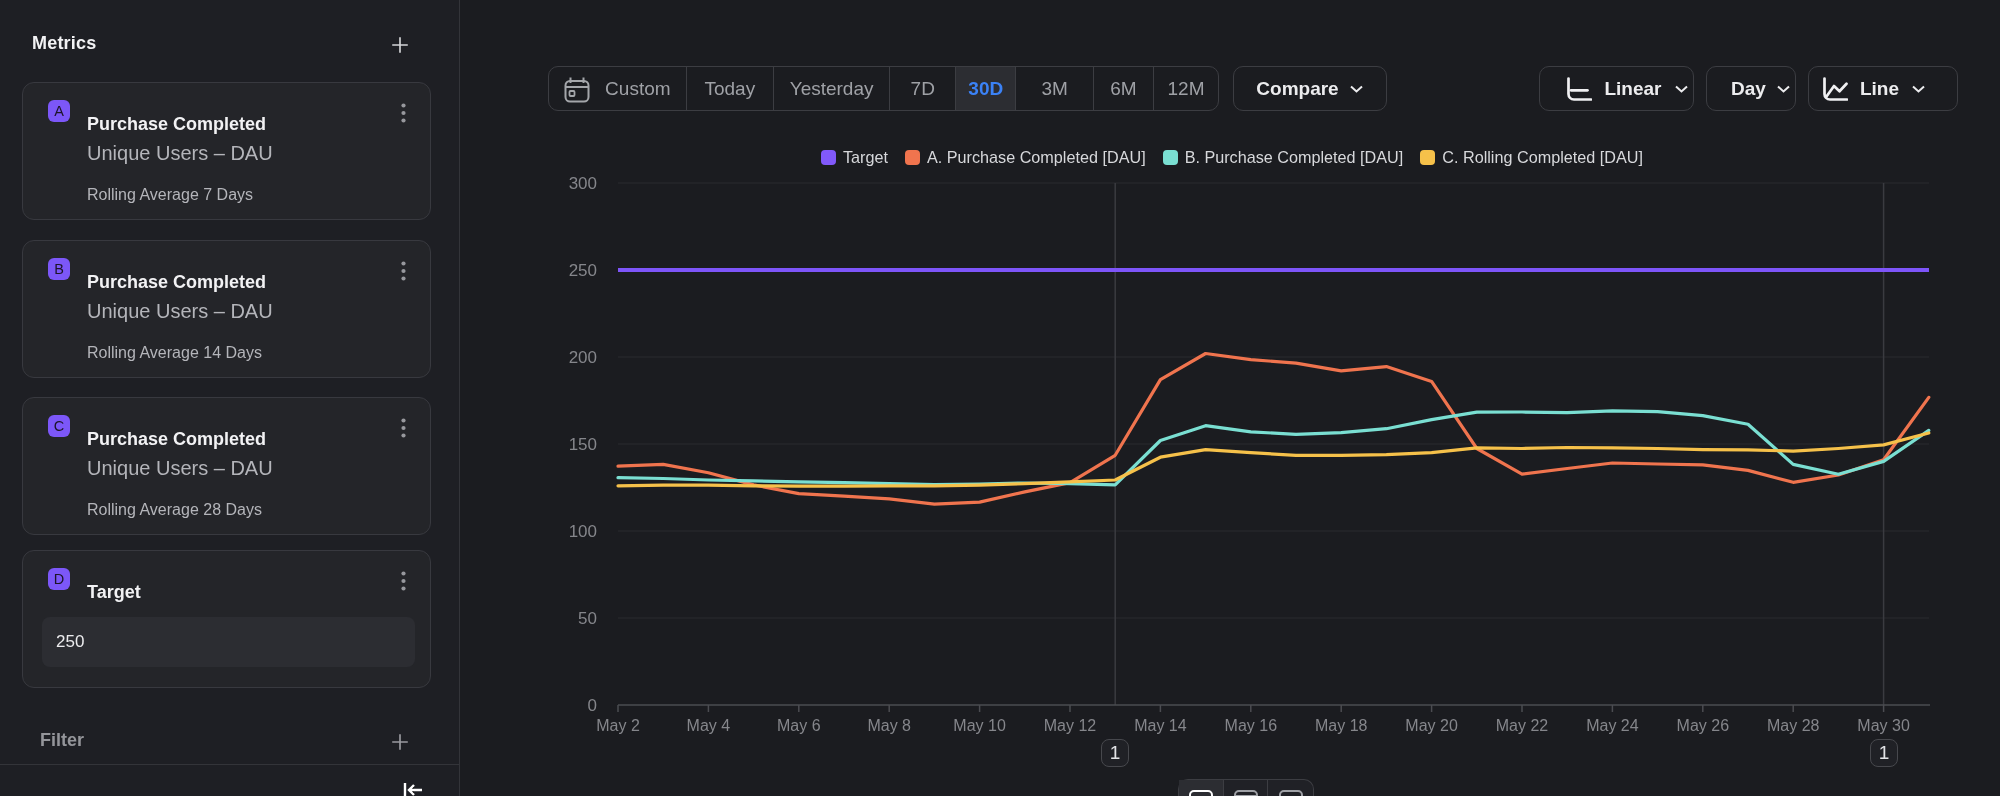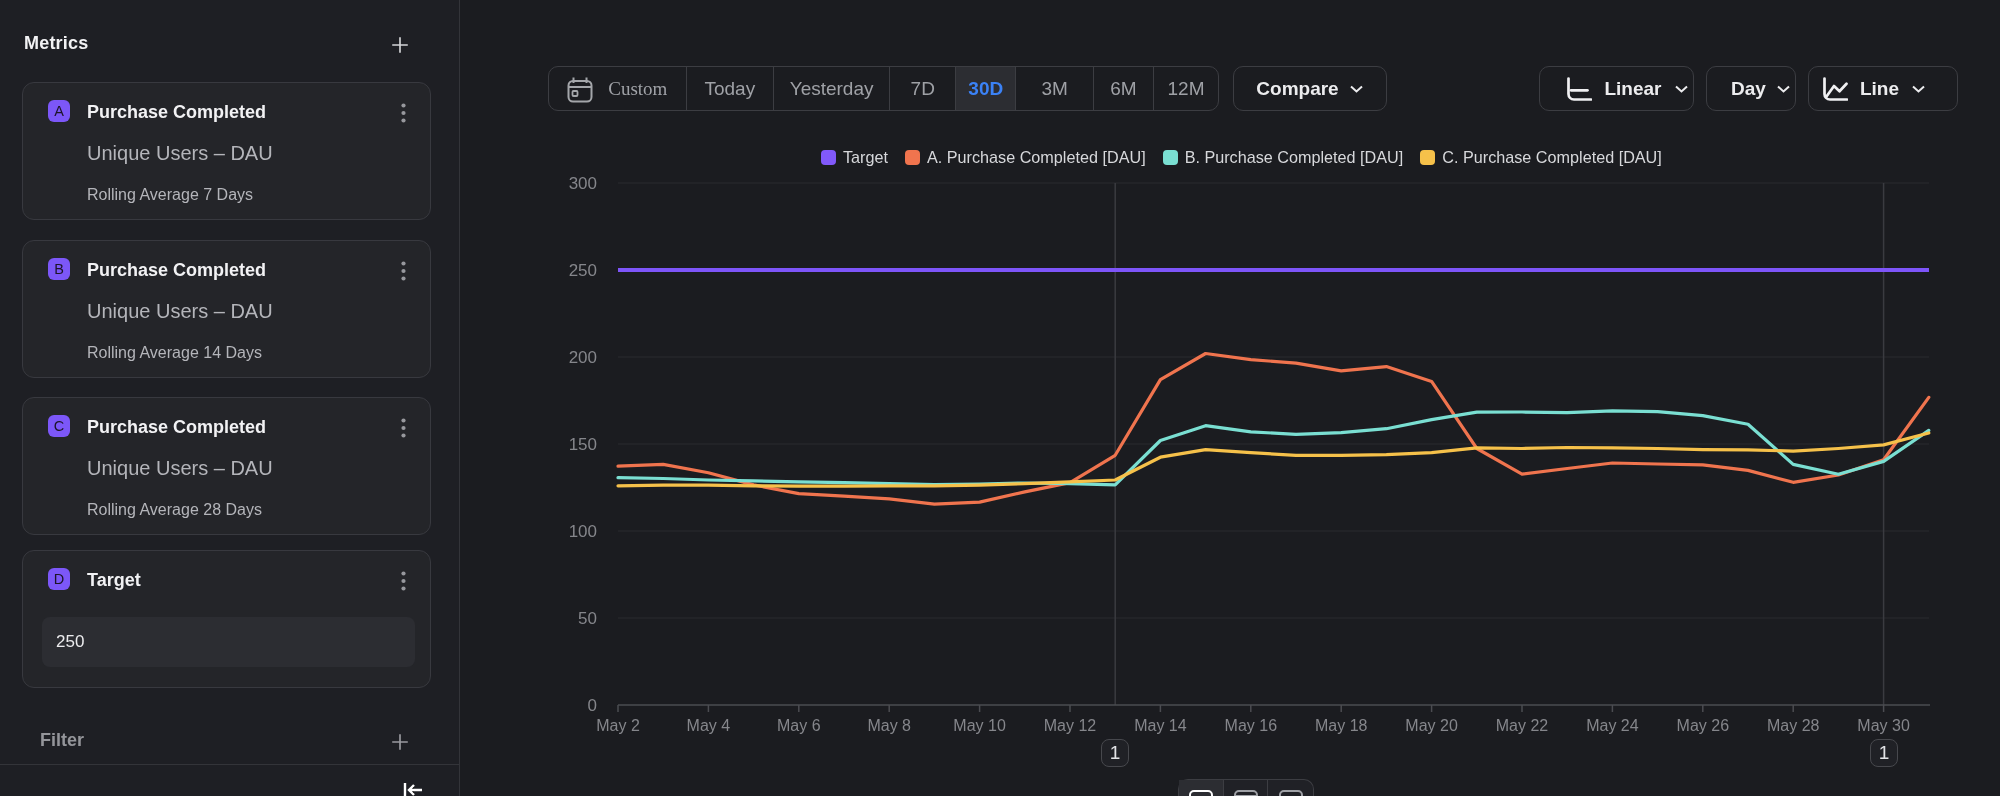--- a/index.html
+++ b/index.html
@@ -1,23 +1,23 @@
 <!DOCTYPE html>
 <html><head>
 <meta charset="utf-8">
 <style>
   * { margin:0; padding:0; box-sizing:border-box; }
   html,body { width:2000px; height:796px; overflow:hidden; background:#1b1c20; font-family:"Liberation Sans", sans-serif; }
   #page { position:relative; width:2000px; height:796px; background:#1b1c20; }
   #sidebar { position:absolute; left:0; top:0; width:460px; height:796px; background:#1e1f24; border-right:1px solid #333439; }
-  .shead { position:absolute; left:24px; top:33px; font-size:18px; font-weight:700; color:#f2f2f4; letter-spacing:0.2px; }
+  .shead { position:absolute; left:32px; top:33px; font-size:18px; font-weight:700; color:#f2f2f4; letter-spacing:0.2px; }
   .plusbtn { position:absolute; width:24px; height:24px; }
   .card { position:absolute; left:22px; width:409px; background:#242529; border:1px solid #38393f; border-radius:12px; }
   .badge { position:absolute; left:25px; top:17px; width:22px; height:22px; border-radius:6px; background:#7c57f8; color:#1c1428; font-size:14.5px; font-weight:500; text-align:center; line-height:22px; }
-  .ctitle { position:absolute; left:64px; top:19px; font-size:18px; font-weight:700; color:#f2f2f4; }
+  .ctitle { position:absolute; left:64px; top:31px; font-size:18px; font-weight:700; color:#f2f2f4; }
   .csub1 { position:absolute; left:64px; top:59px; font-size:20px; color:#b4b5ba; }
   .csub2 { position:absolute; left:64px; top:103px; font-size:16px; color:#b4b5ba; }
   .dots { position:absolute; left:auto; right:24px; top:20px; }
   .tinput { position:absolute; left:19px; top:66px; width:373px; height:50px; background:#2c2d32; border-radius:8px; font-size:17px; color:#ececee; line-height:50px; padding-left:14px; }
   .filterlbl { position:absolute; left:40px; top:730px; font-size:18px; font-weight:700; color:#94959a; }
   .sdivider { position:absolute; left:0; top:764px; width:460px; height:1px; background:#333439; }
   
   .seg { position:absolute; left:548px; top:66px; width:671px; height:45px; border:1px solid #3c3d42; border-radius:10px; display:flex; overflow:hidden; }
   .seg .s { height:100%; display:flex; align-items:center; justify-content:center; color:#9fa1a6; font-size:19px; border-right:1px solid #3c3d42; }
   .seg .s:last-child { border-right:none; }
@@ -145,21 +145,21 @@
     <svg class="plusbtn" style="left:389px; top:731px; width:22px; height:22px;" viewBox="0 0 24 24">
         <path d="M12 3.5V20.5M3.5 12H20.5" stroke="#9a9ba0" stroke-width="1.8"></path>
       </svg>
     <div class="sdivider"></div>
     <svg class="plusbtn" style="left:403px; top:783px; width:22px; height:14px;" viewBox="0 0 22 14">
         <path d="M2 0V14M19 7H6M11 2L6 7L11 12" stroke="#ffffff" stroke-width="2.4"></path>
       </svg>
   </div>
 
   <div class="seg">
-    <div class="s" style="width:142px; gap:15px;font-family:Liberation Serif, serif;"><svg width="26" height="28" viewBox="0 0 26 28" fill="none">
+    <div class="s" style="width:142px; gap:15px;"><svg width="26" height="28" viewBox="0 0 26 28" fill="none">
           <rect x="1.5" y="6" width="23" height="20.5" rx="4.5" stroke="#a4a6aa" stroke-width="2"></rect>
           <path d="M6.5 2.5V8M19.5 2.5V8" stroke="#a4a6aa" stroke-width="2"></path>
           <path d="M1.5 12H24.5" stroke="#a4a6aa" stroke-width="2"></path>
           <rect x="5.5" y="16" width="5" height="5" rx="1" stroke="#a4a6aa" stroke-width="1.8"></rect>
         </svg>Custom</div>
     <div class="s" style="width:90px;">Today</div>
     <div class="s" style="width:120px;">Yesterday</div>
     <div class="s" style="width:68px;">7D</div>
     <div class="s sel" style="width:62px;">30D</div>
     <div class="s" style="width:80px;">3M</div>
@@ -186,21 +186,21 @@
       </svg></div>
 
   <div id="legend">
     <div class="sw" style="background:#8159fa;"></div>
       <div class="ltxt" style="margin-right:17px;">Target</div>
     <div class="sw" style="background:#f0744e;"></div>
       <div class="ltxt" style="margin-right:17px;">A. Purchase Completed [DAU]</div>
     <div class="sw" style="background:#7adfd2;"></div>
       <div class="ltxt" style="margin-right:17px;">B. Purchase Completed [DAU]</div>
     <div class="sw" style="background:#f6c14a;"></div>
-      <div class="ltxt">C. Purchase Completed [DAU]</div>
+      <div class="ltxt">C. Rolling Completed [DAU]</div>
   </div>
 
   <div class="abadge" style="left:1101px;">1</div>
   <div class="abadge" style="left:1870px;">1</div>
   <div id="bctl">
     <div class="bs bs1">
         <div class="bic" style="border:2.5px solid #ffffff;"></div>
       </div>
     <div class="bs">
         <div class="bic" style="border:2px solid #9fa1a6;">

